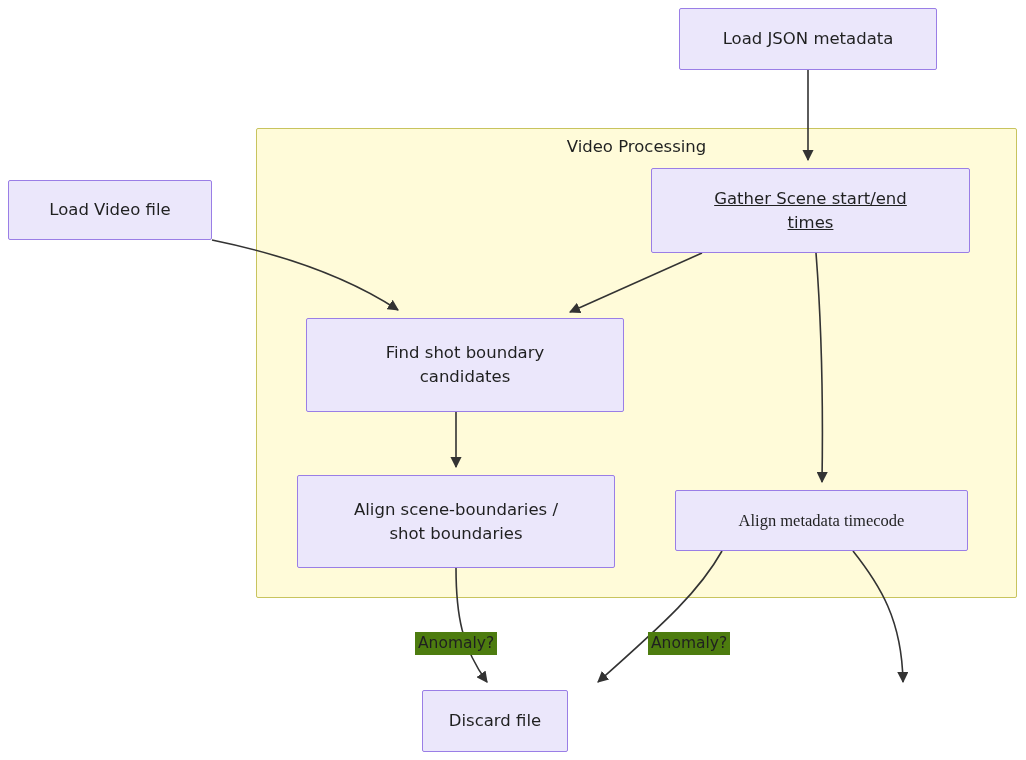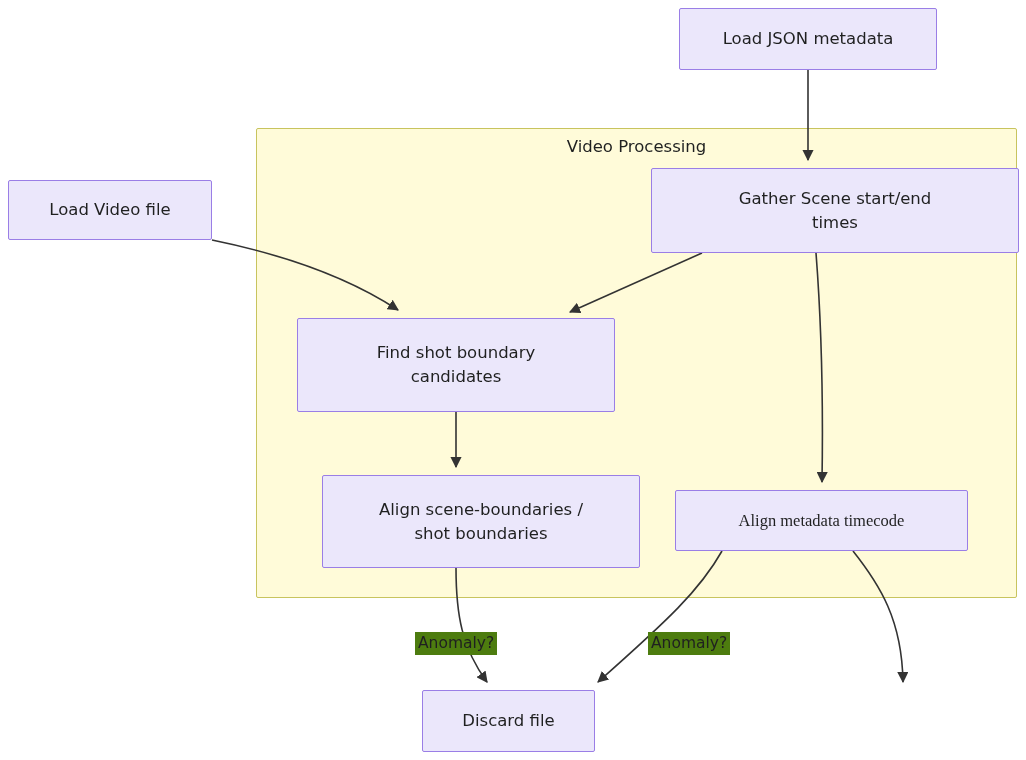--- a/index.html
+++ b/index.html
@@ -108,40 +108,40 @@
   </svg>
 
   <div class="node" style="left:679px; top:8px; width:258px; height:62px;">
     <span>Load JSON metadata</span>
   </div>
 
   <div class="node" style="left:8px; top:180px; width:204px; height:60px;">
     <span>Load Video file</span>
   </div>
 
-  <div class="node" style="left:651px; top:168px; width:368px; height:85px;">
+  <div class="node" style="left:651px; top:168px; width:319px; height:85px;text-decoration:underline;">
     <span>Gather Scene start/end
 times</span>
   </div>
 
-  <div class="node" style="left:297px; top:318px; width:318px; height:94px;">
+  <div class="node" style="left:306px; top:318px; width:318px; height:94px;">
     <span>Find shot boundary
 candidates</span>
   </div>
 
-  <div class="node" style="left:297px; top:475px; width:318px; height:93px;margin-left:25px;">
+  <div class="node" style="left:297px; top:475px; width:318px; height:93px;">
     <span>Align scene-boundaries /
 shot boundaries</span>
   </div>
 
   <div class="node" style="left:675px; top:490px; width:293px; height:61px;font-family:Liberation Serif, serif;">
     <span>Align metadata timecode</span>
   </div>
 
-  <div class="node" style="left:422px; top:690px; width:173px; height:62px;">
+  <div class="node" style="left:422px; top:690px; width:146px; height:62px;">
     <span>Discard file</span>
   </div>
 
 
   <div class="edge-label" style="left:415px; top:632px;">Anomaly?</div>
 
   <div class="edge-label" style="left:648px; top:632px;">Anomaly?</div>
 
 </div>
 

